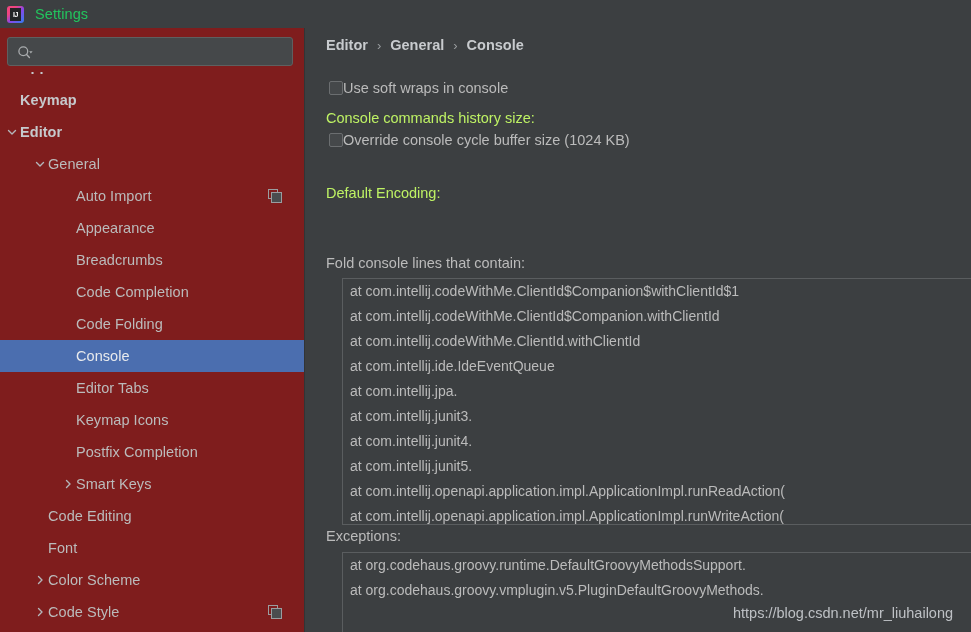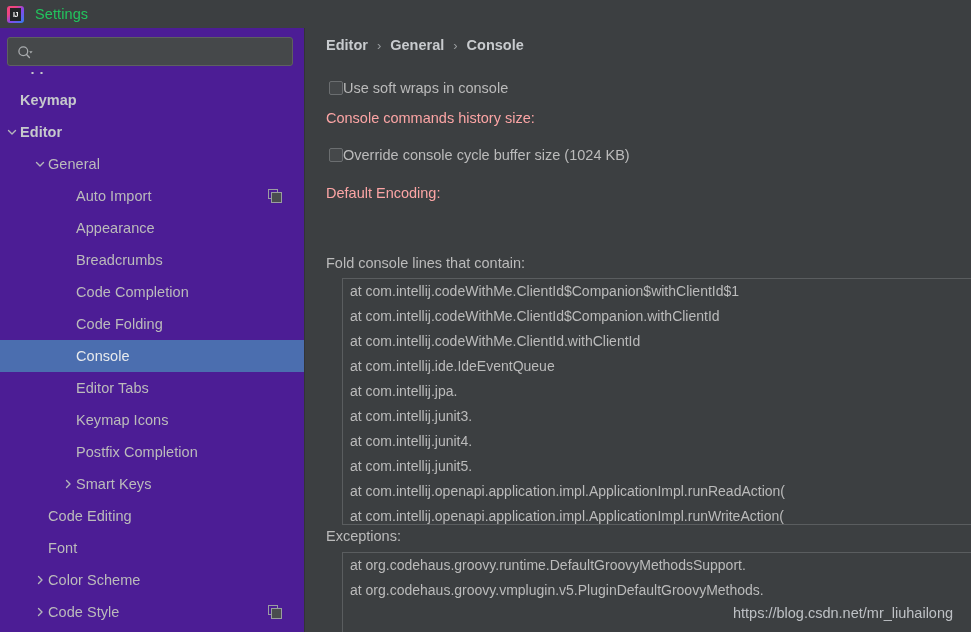--- a/index.html
+++ b/index.html
@@ -59,21 +59,21 @@
     font-size: 14.5px;
     color: #22c55e;
     letter-spacing: 0.1px;
   }
 
   
   .sidebar {
     position: absolute;
     left: 0; top: 28px;
     width: 304px; height: 604px;
-    background: #4c1d95;
+    background: #7f1d1d;
     box-sizing: border-box;
   }
   .search-wrap {
     position: absolute;
     left: 7px; top: 9px;
     width: 286px; height: 29px;
   }
   .search-box {
     width: 100%; height: 100%;
     box-sizing: border-box;
@@ -201,21 +201,21 @@
     align-items: center;
   }
   .row-history {
     position: absolute;
     left: 21px; top: 82px;
     display: flex;
     align-items: center;
   }
   .row-override {
     position: absolute;
-    left: 24px; top: 119px;
+    left: 24px; top: 104px;
     display: flex;
     align-items: center;
   }
   .row-encoding {
     position: absolute;
     left: 21px; top: 157px;
     display: flex;
     align-items: center;
   }
 
@@ -226,21 +226,21 @@
     background: #45484a;
     border-radius: 2px;
     flex: none;
   }
   .cb-label {
     font-size: 14.5px;
     color: #bbbbbb;
   }
   .field-label {
     font-size: 14.5px;
-    color: #fca5a5;
+    color: #bef264;
   }
 
   .section-label {
     position: absolute;
     font-size: 14.5px;
     color: #bbbbbb;
   }
   #fold-label { left: 21px; top: 227px; }
   #exceptions-label { left: 21px; top: 500px; }
 

